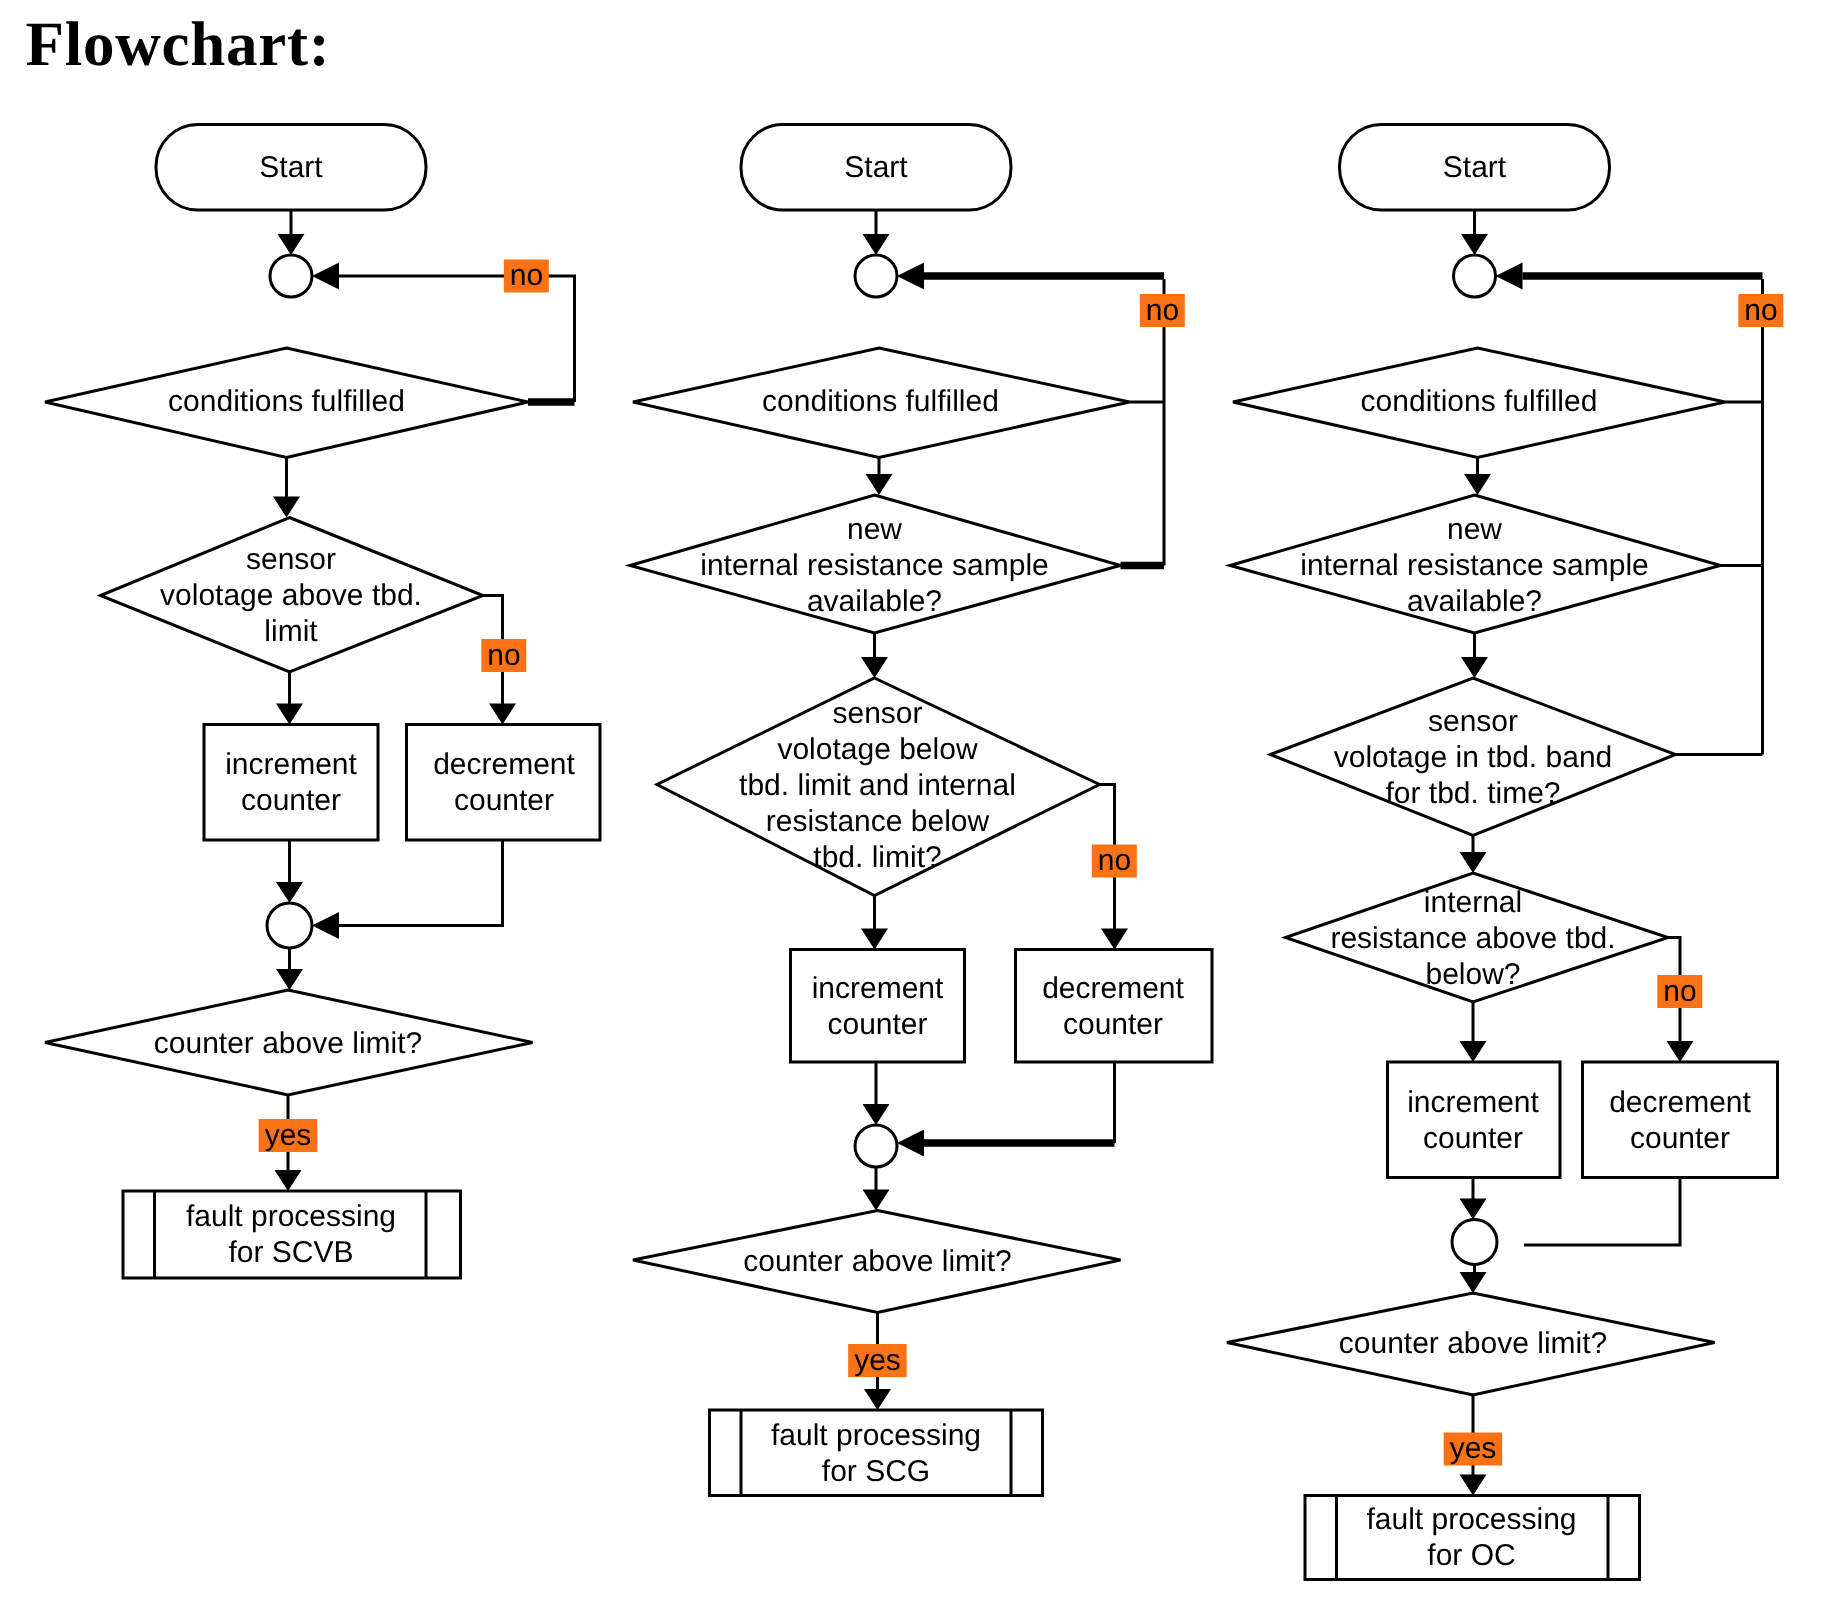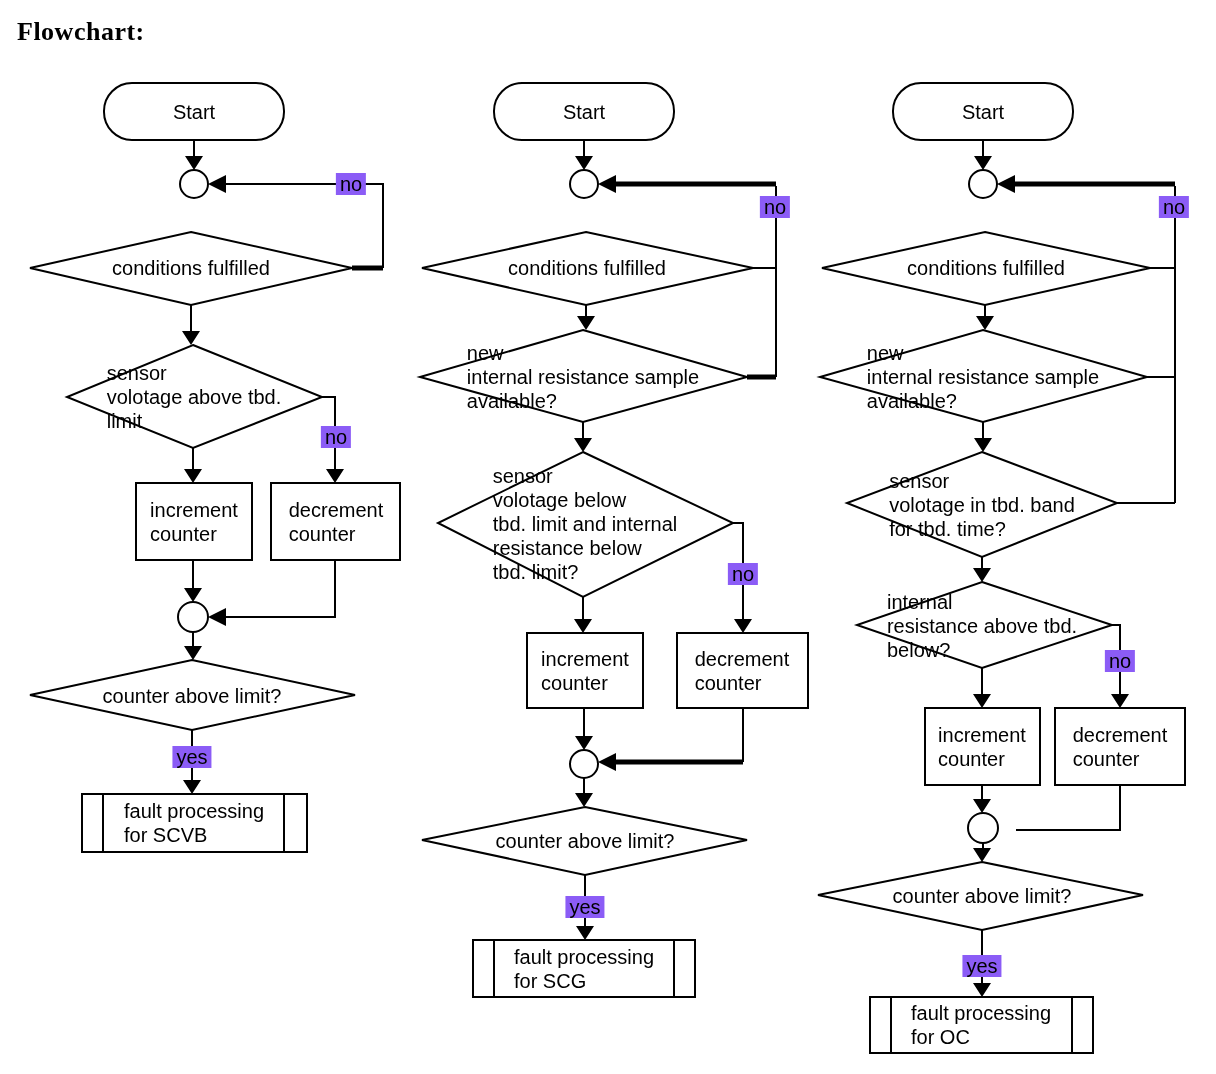--- a/index.html
+++ b/index.html
@@ -5,33 +5,33 @@
   html,body{margin:0;padding:0;}
   body{
     width:1216px;height:1074px;position:relative;overflow:hidden;
     background:#ffffff;
     font-family:"Liberation Sans", sans-serif;
     color:#000000;
   }
   #canvas{position:absolute;left:0;top:0;width:1216px;height:1074px;}
   svg{position:absolute;left:0;top:0;}
   .title{
-    position:absolute;left:17px;top:17px;
+    position:absolute;left:17px;top:6px;
     font-family:"Liberation Serif", serif;
-    font-weight:bold;font-size:26px;letter-spacing:0.5px;
+    font-weight:bold;font-size:42px;letter-spacing:0.5px;
   }
   .label{
     position:absolute;transform:translate(-50%,-50%);
-    font-size:20px;line-height:24px;text-align:left;
+    font-size:20px;line-height:24px;text-align:center;
     white-space:pre-line;z-index:2;
   }
   .tag{
     position:absolute;transform:translate(-50%,-50%);
     font-size:20px;line-height:20px;text-align:center;
-    background:#8b5cf6;padding:1px 4px;z-index:3;white-space:nowrap;
+    background:#f97316;padding:1px 4px;z-index:3;white-space:nowrap;
   }
   .shape{stroke:#000000;stroke-width:2;fill:#ffffff;}
   .line{stroke:#000000;stroke-width:2;fill:none;}
   .thick{stroke:#000000;stroke-width:5;fill:none;}
   .head{fill:#000000;stroke:none;}
 </style>
 </head>
 <body>
 
 <div id="canvas">

